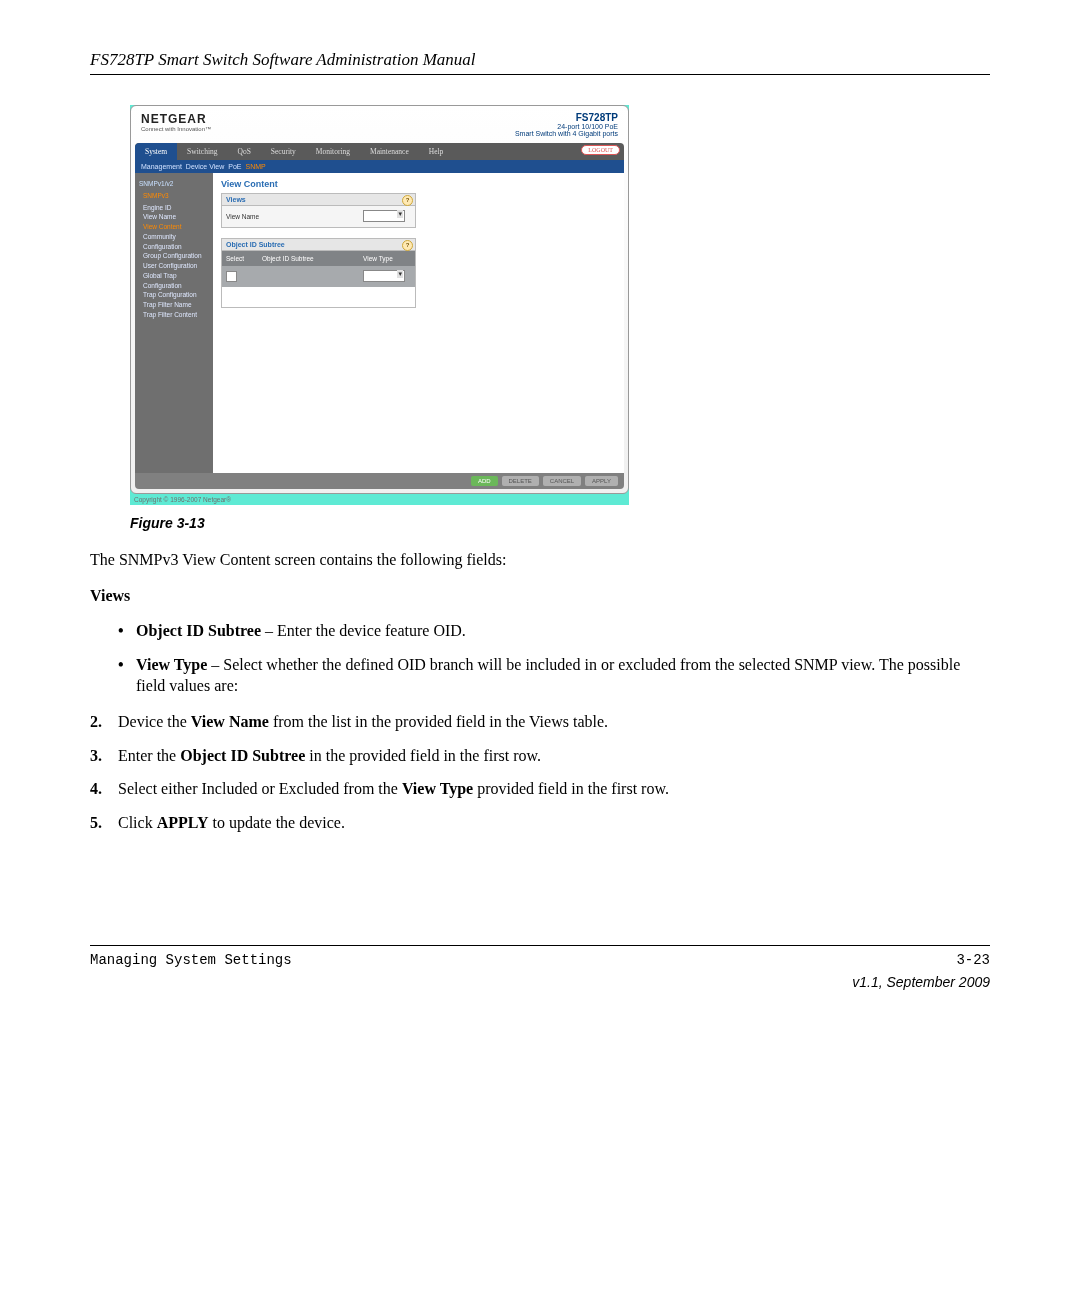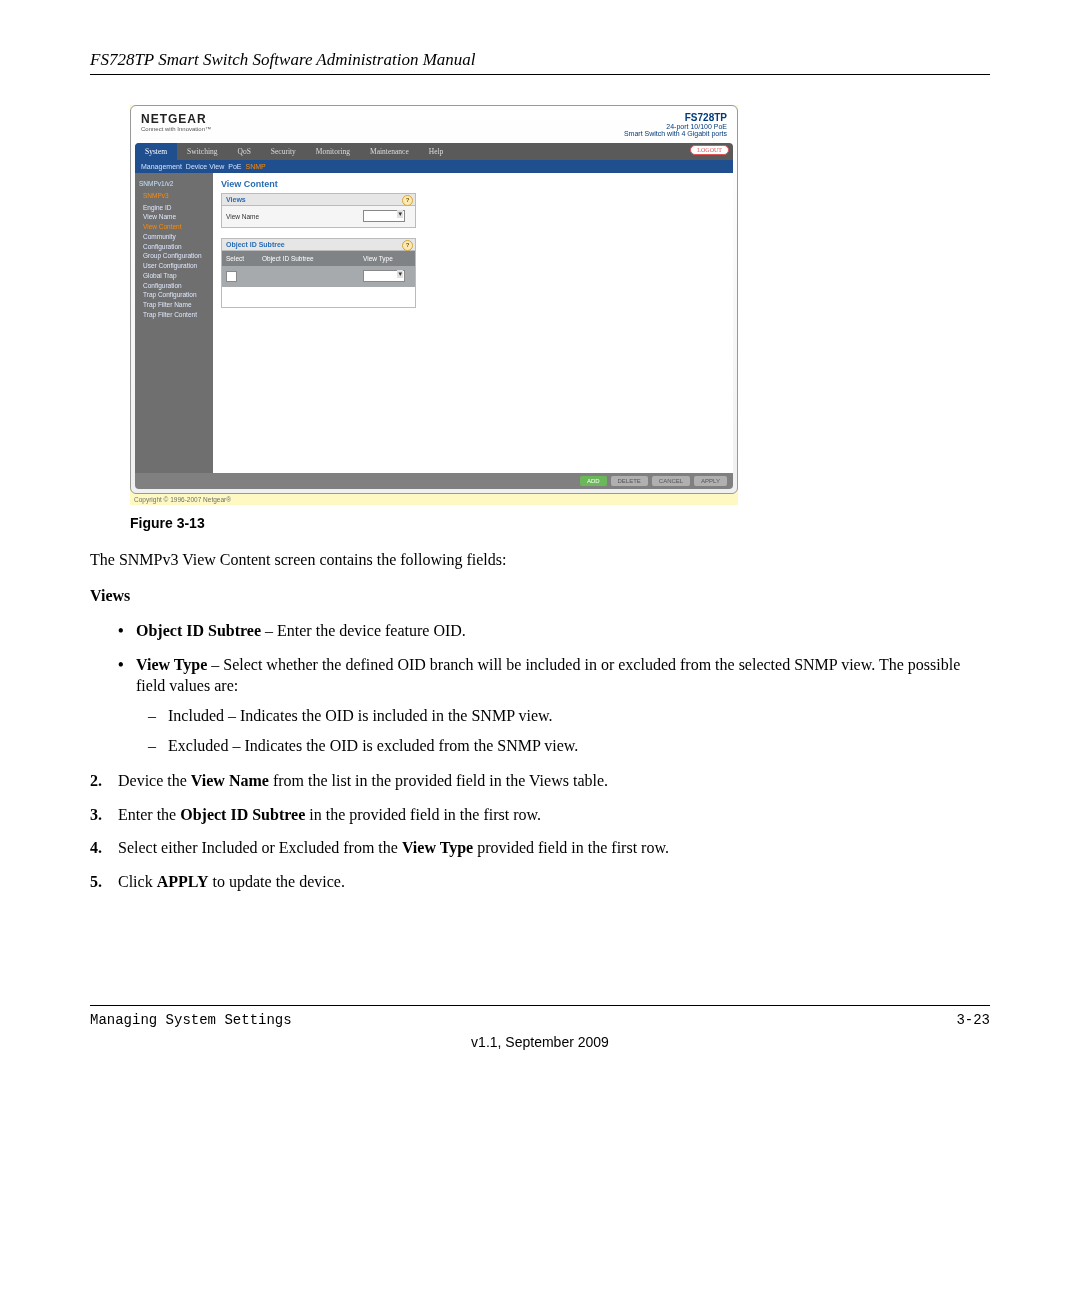--- a/index.html
+++ b/index.html
@@ -20,23 +20,23 @@
     border: none;
     border-top: 1px solid #000;
     margin: 0 0 30px 0;
   }
   hr.rule-footer {
     border: none;
     border-top: 1px solid #000;
     margin: 0 0 6px 0;
   }
   .screenshot {
-    width: 608px;
+    width: 499px;
     margin: 0 auto 10px 40px;
-    background: #fef9c3;
+    background: #5eead4;
     font-family: Arial, Helvetica, sans-serif;
     font-size: 7px;
     color: #333;
     position: relative;
   }
   .ss-outer {
     border: 1px solid #999;
     border-radius: 6px;
     background: linear-gradient(#fff,#f0f0f0);
     padding: 4px;
@@ -191,20 +191,21 @@
   .ss-copy {
     font-size:6.5px;
     color:#6f6f6f;
     padding:2px 4px;
   }
   .figure-label {
     font-family: Arial, Helvetica, sans-serif;
     font-weight:bold;
     font-size:14px;
     margin:10px 0 18px 40px;
+    font-style:italic;
   }
   .body-text p { margin: 0 0 14px 0; line-height:1.35;}
   .body-text strong, .body-text b { font-weight:bold;}
   ul.bullets { list-style:none; margin:0 0 14px 0; padding:0;}
   ul.bullets > li { position:relative; padding-left:46px; margin:0 0 12px 0; line-height:1.35;}
   ul.bullets > li::before {
     content:"•"; position:absolute; left:28px; top:0; font-weight:bold;
   }
   ul.dashes { list-style:none; margin:6px 0 0 0; padding:0;}
   ul.dashes > li { position:relative; padding-left:32px; margin:8px 0; }
@@ -213,21 +214,22 @@
   ol.steps > li { position:relative; padding-left:28px; margin:0 0 12px 0; line-height:1.35;}
   ol.steps > li .num { position:absolute; left:0; top:0; font-weight:bold;}
   .footer-row {
     display:flex;
     justify-content:space-between;
     font-family:Liberation Mono, monospace;
     font-size:14px;
     margin-top:4px;
   }
   .footer-version {
-    text-align:center;
+    text-align:right;
+    font-style:italic;
     font-family:Arial,Helvetica,sans-serif;
     font-size:14px;
     margin-top:6px;
   }
   .spacer { height: 100px; }
 </style>
 </head>
 <body>
 
 <div class="header-title">FS728TP Smart Switch Software Administration Manual</div>
@@ -329,24 +331,20 @@
 <div class="body-text">
   <p>The SNMPv3 View Content screen contains the following fields:</p>
   <p><b>Views</b></p>
 
   <ul class="bullets">
     <li>
       <b>Object ID Subtree</b><span> – Enter the device feature OID.</span>
     </li>
     <li>
       <b>View Type</b><span> – Select whether the defined OID branch will be included in or excluded from the selected SNMP view. The possible field values are:</span>
-      <ul class="dashes">
-        <li>Included – Indicates the OID is included in the SNMP view.</li>
-        <li>Excluded – Indicates the OID is excluded from the SNMP view.</li>
-      </ul>
     </li>
   </ul>
 
   <ol class="steps">
     <li>
       <span class="num">2.</span>
       <span>Device the </span><b>View Name</b><span> from the list in the provided field in the Views table.</span>
     </li>
     <li>
       <span class="num">3.</span>

